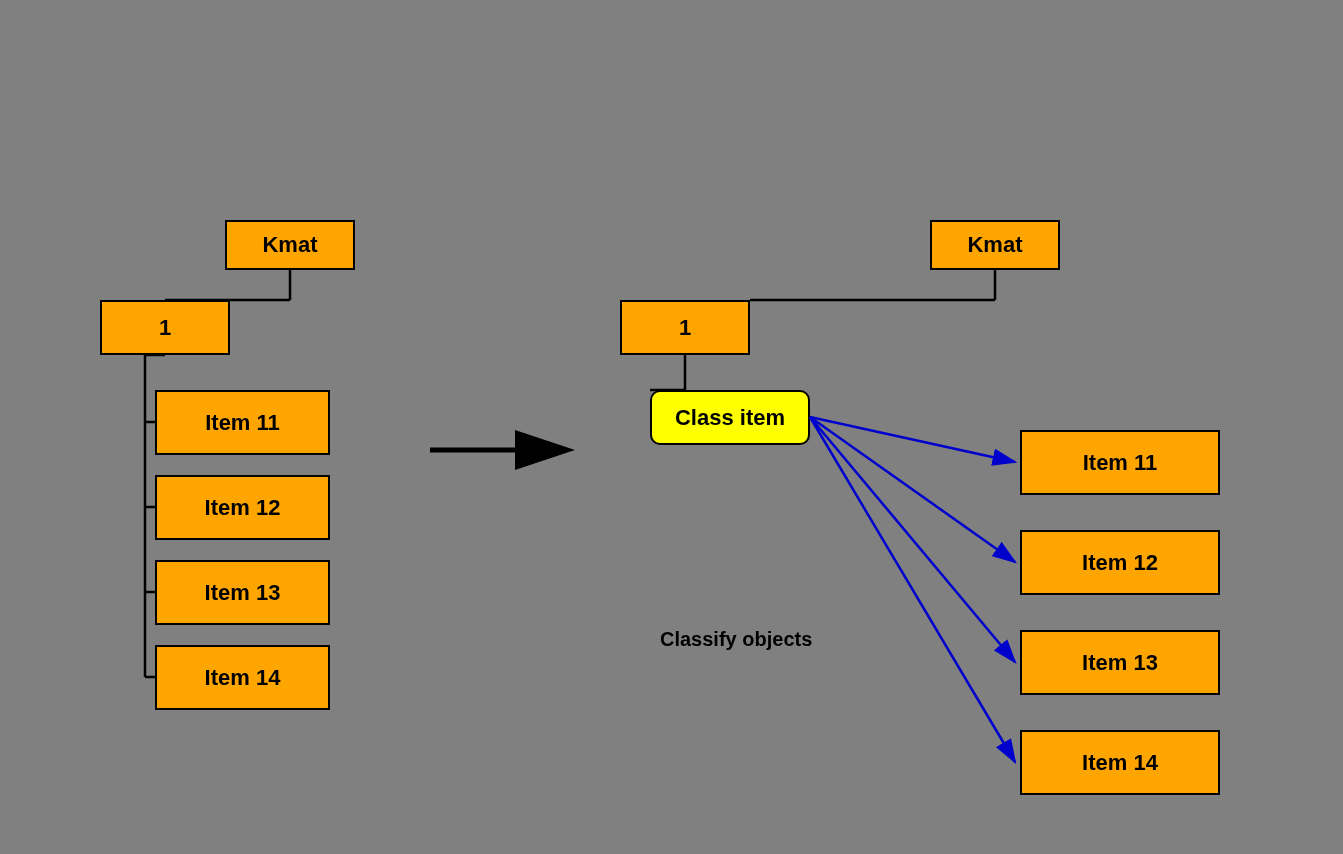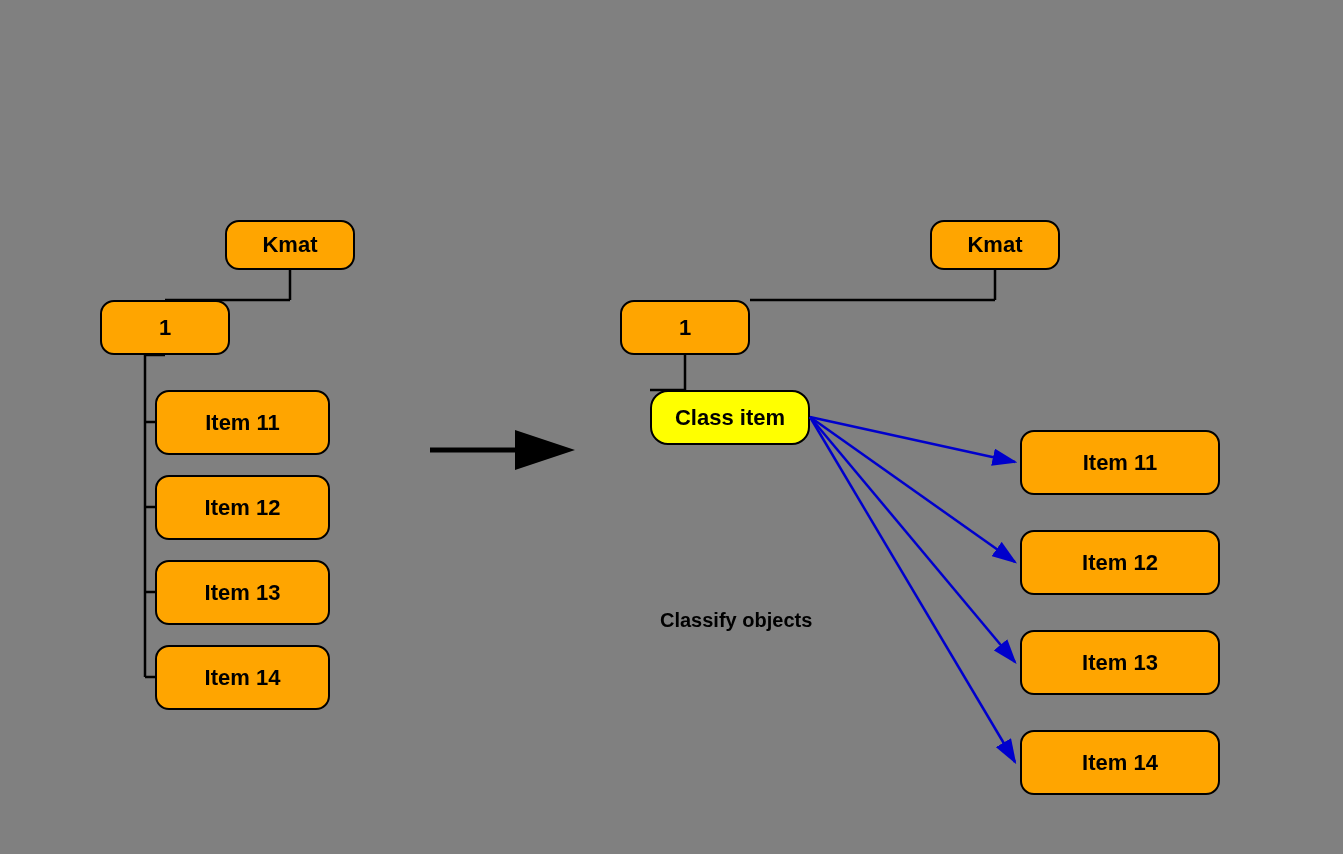--- a/index.html
+++ b/index.html
@@ -21,35 +21,35 @@
       font-weight: bold;
       color: #000;
       line-height: 1.35;
     }
 
     
     .box {
       position: absolute;
       background-color: #FFA500;
       border: 2px solid #000;
-      border-radius: 14px;
+      border-radius: 0;
       display: flex;
       align-items: center;
       justify-content: center;
       font-size: 22px;
       font-weight: bold;
       color: #000;
     }
 
     
     .box-yellow {
       position: absolute;
       background-color: #FFFF00;
       border: 2px solid #000;
-      border-radius: 18px;
+      border-radius: 10px;
       display: flex;
       align-items: center;
       justify-content: center;
       font-size: 22px;
       font-weight: bold;
       color: #000;
     }
 
     
     svg.connectors {
@@ -113,21 +113,21 @@
 </div>
 
 <div class="box" style="left:1020px; top:630px; width:200px; height:65px;">
   <span>Item 13</span>
 </div>
 
 <div class="box" style="left:1020px; top:730px; width:200px; height:65px;">
   <span>Item 14</span>
 </div>
 
-<div style="position:absolute; left:660px; top:609px; font-size:20px; font-weight:bold; color:#000;">
+<div style="position:absolute; left:660px; top:628px; font-size:20px; font-weight:bold; color:#000;">
   <span>Classify objects</span>
 </div>
 
 <svg class="connectors">
 
   <line x1="290" y1="270" x2="290" y2="300" stroke="#000" stroke-width="2.5"></line>
   <line x1="165" y1="300" x2="290" y2="300" stroke="#000" stroke-width="2.5"></line>
 
   <line x1="145" y1="355" x2="145" y2="677" stroke="#000" stroke-width="2.5"></line>
 

